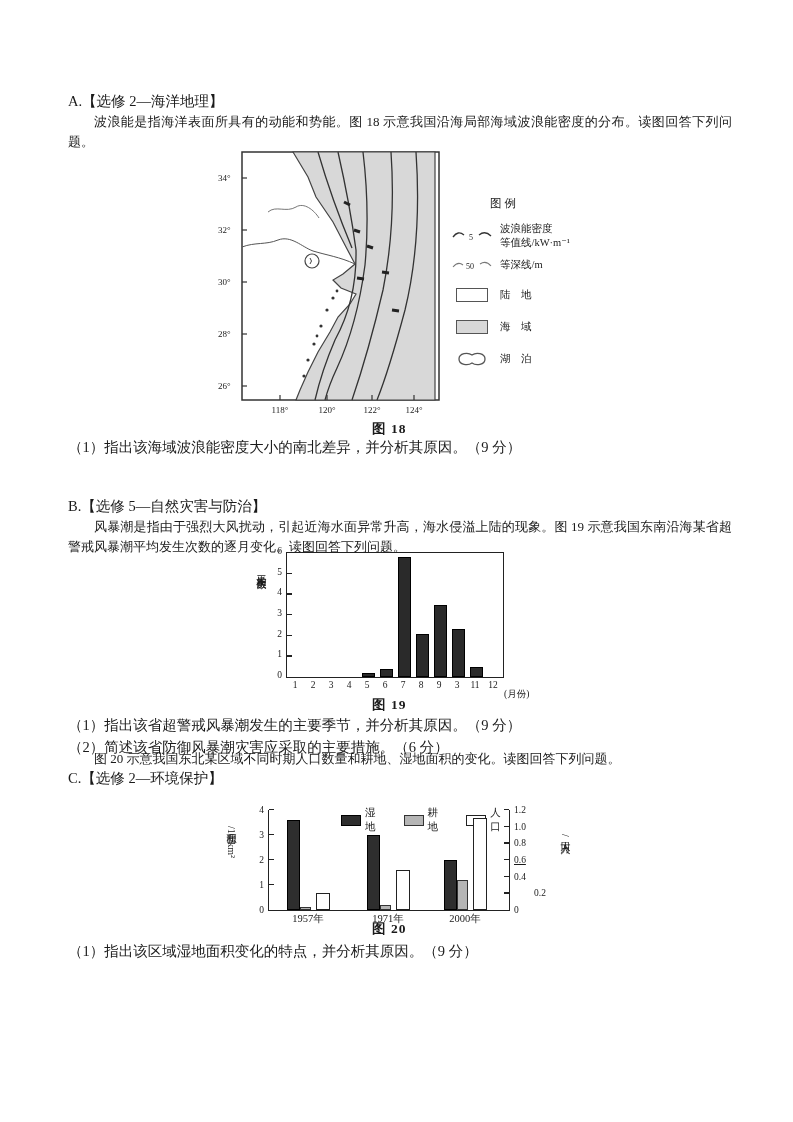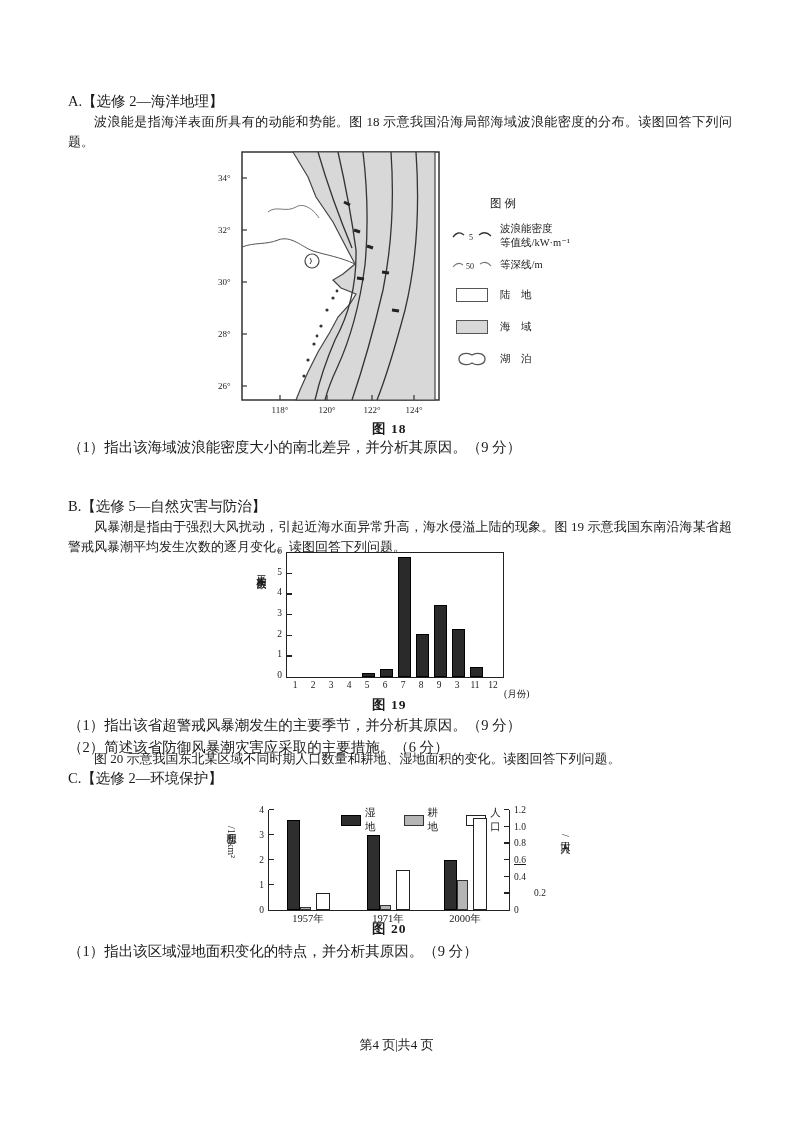--- a/index.html
+++ b/index.html
@@ -274,14 +274,13 @@
       <div class="yt20" style="left: 290px; top: 84.3333px; margin-left: 20px;">0.2</div>
       <div class="yt20" style="left: 290px; top: 67.6667px;">0.4</div>
       <div class="yt20" style="left: 290px; top: 51px; text-decoration: underline;">0.6</div>
       <div class="yt20" style="left: 290px; top: 34.3333px;">0.8</div>
       <div class="yt20" style="left: 290px; top: 17.6667px;">1.0</div>
       <div class="yt20" style="left: 290px; top: 1px;">1.2</div>
     </div>
   <div class="fig-caption" style="left:372px;top:920px">图 20</div>
   <div class="question" style="top:942px">（1）指出该区域湿地面积变化的特点，并分析其原因。（9 分）</div>
 
-  <div class="footer" style="top:1036px">第4 页|共4 页</div>
 </div>
 
 </body></html>

